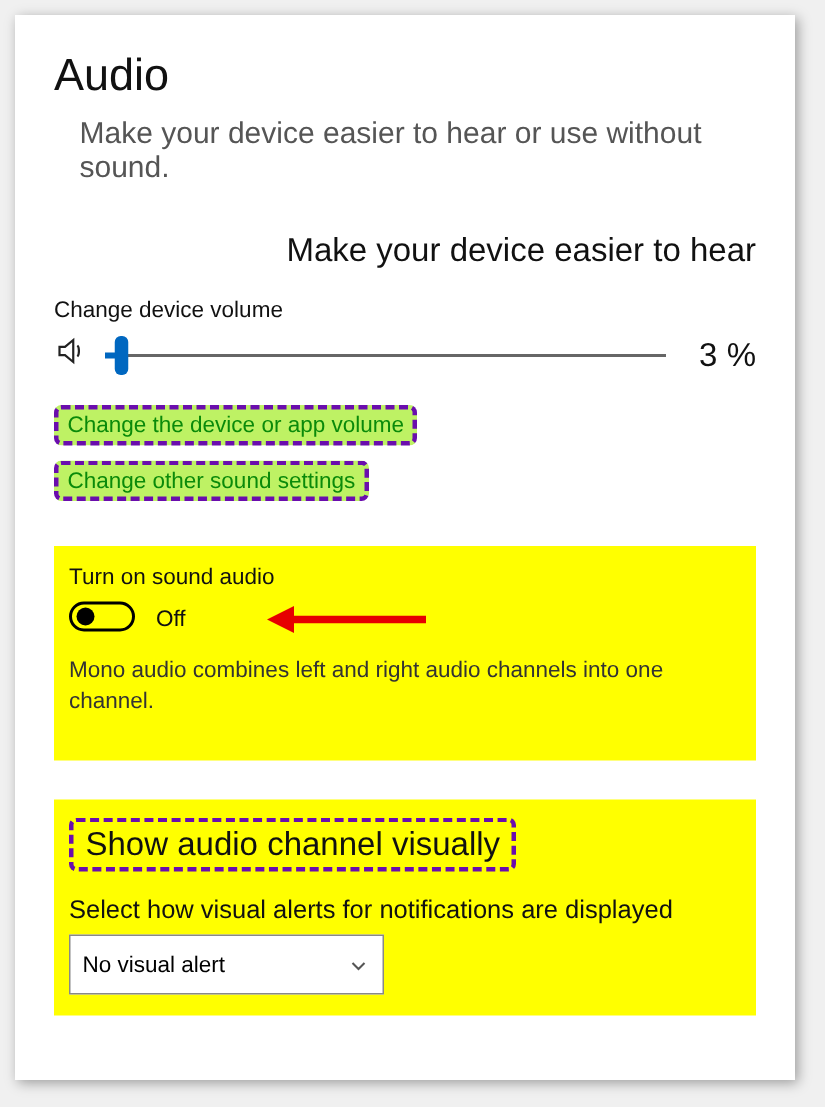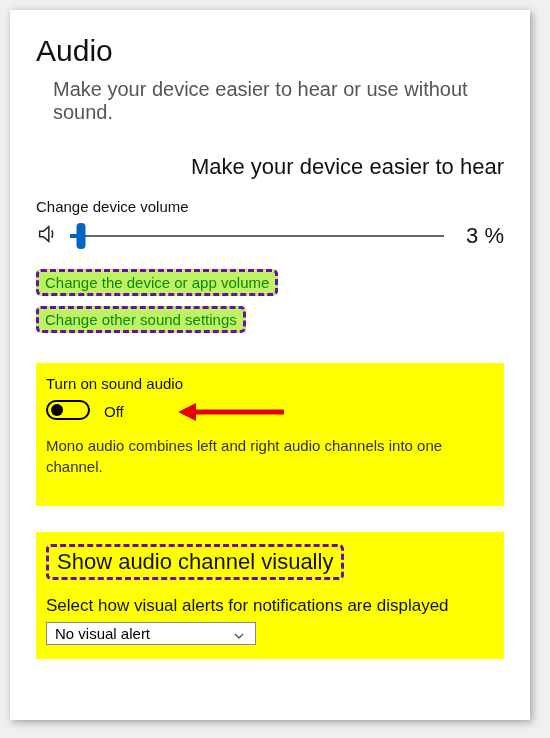--- a/index.html
+++ b/index.html
@@ -142,21 +142,21 @@
     color:#111;
     margin-bottom:4px;
   }
   .select-label {
     font-size:17px;
     color:#111;
     margin:12px 0 6px 0;
   }
   .dropdown {
     width:210px;
-    height:23px;
+    height:40px;
     border:1px solid #888;
     background:#fff;
     display:flex;
     align-items:center;
     justify-content:space-between;
     padding:0 10px 0 8px;
     font-size:15px;
     cursor:pointer;
   }
   .chevron {

